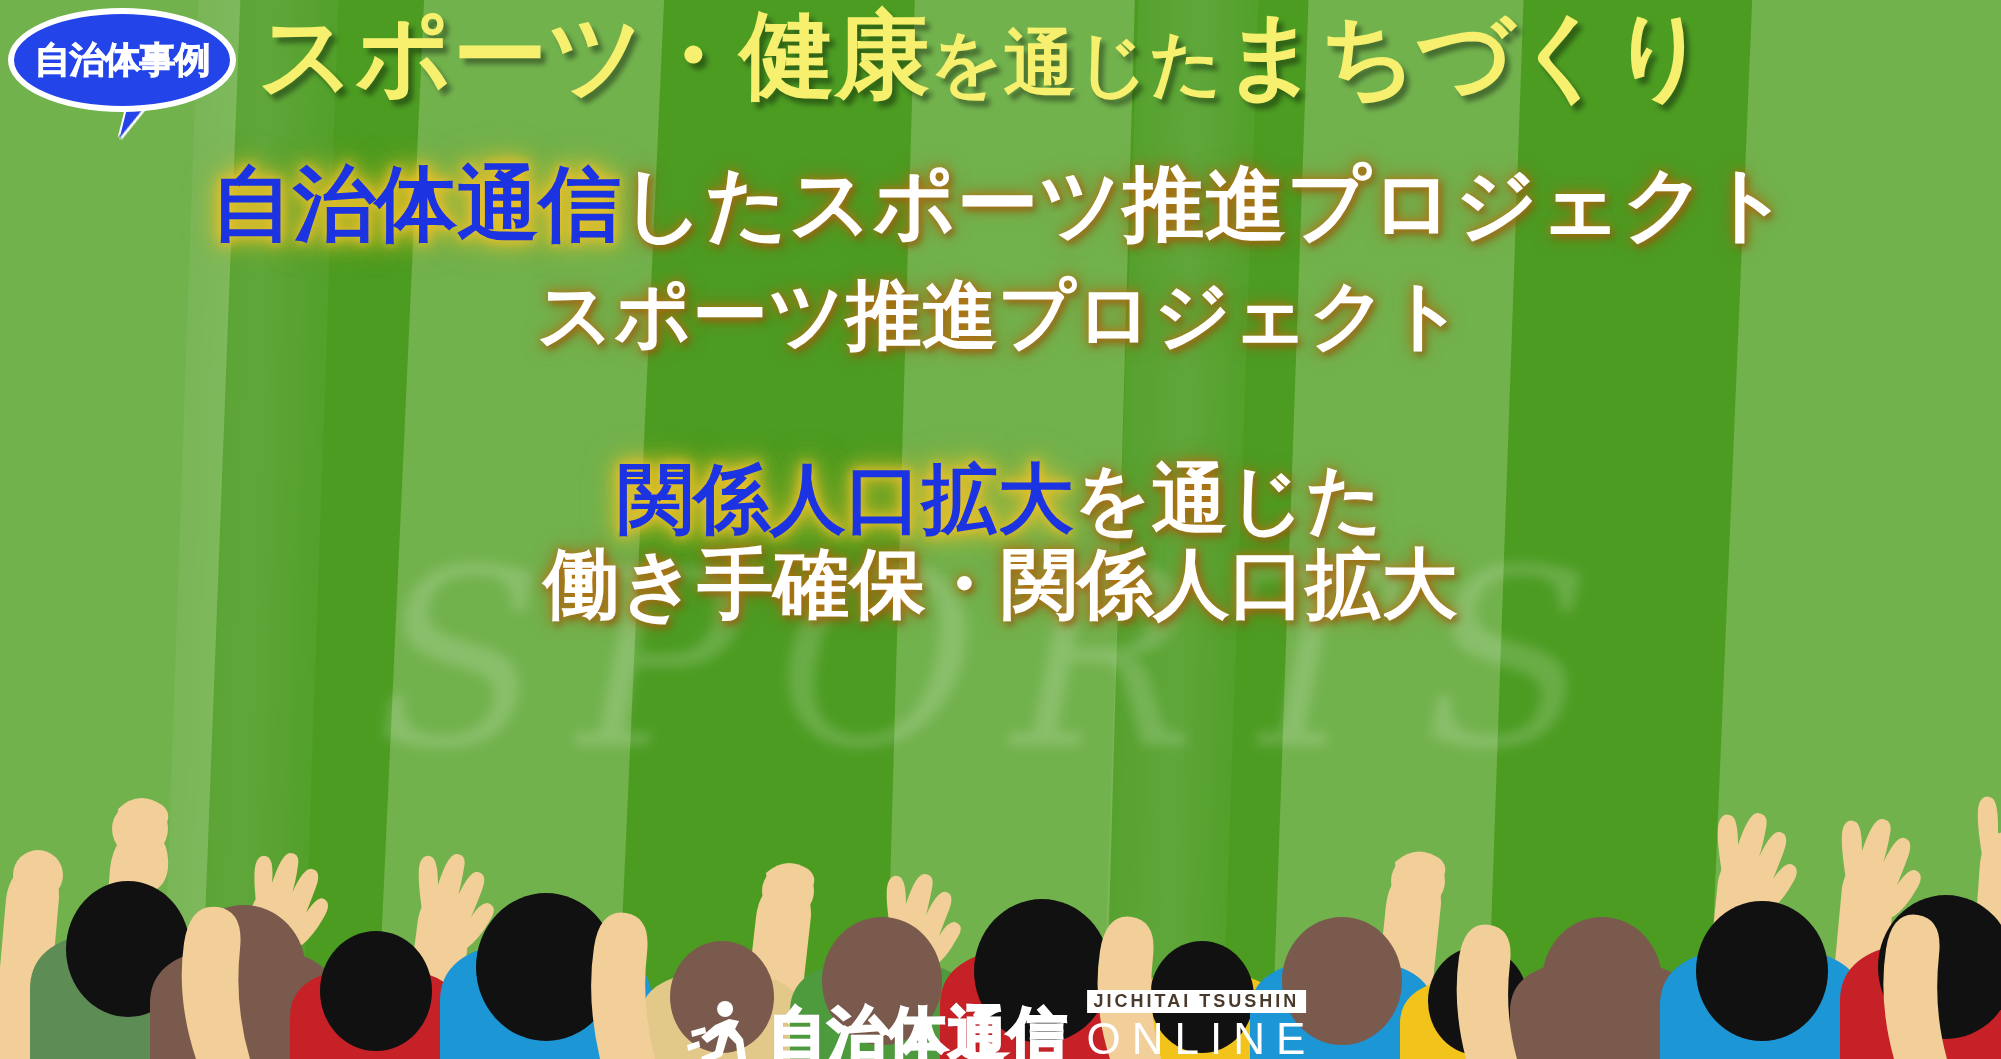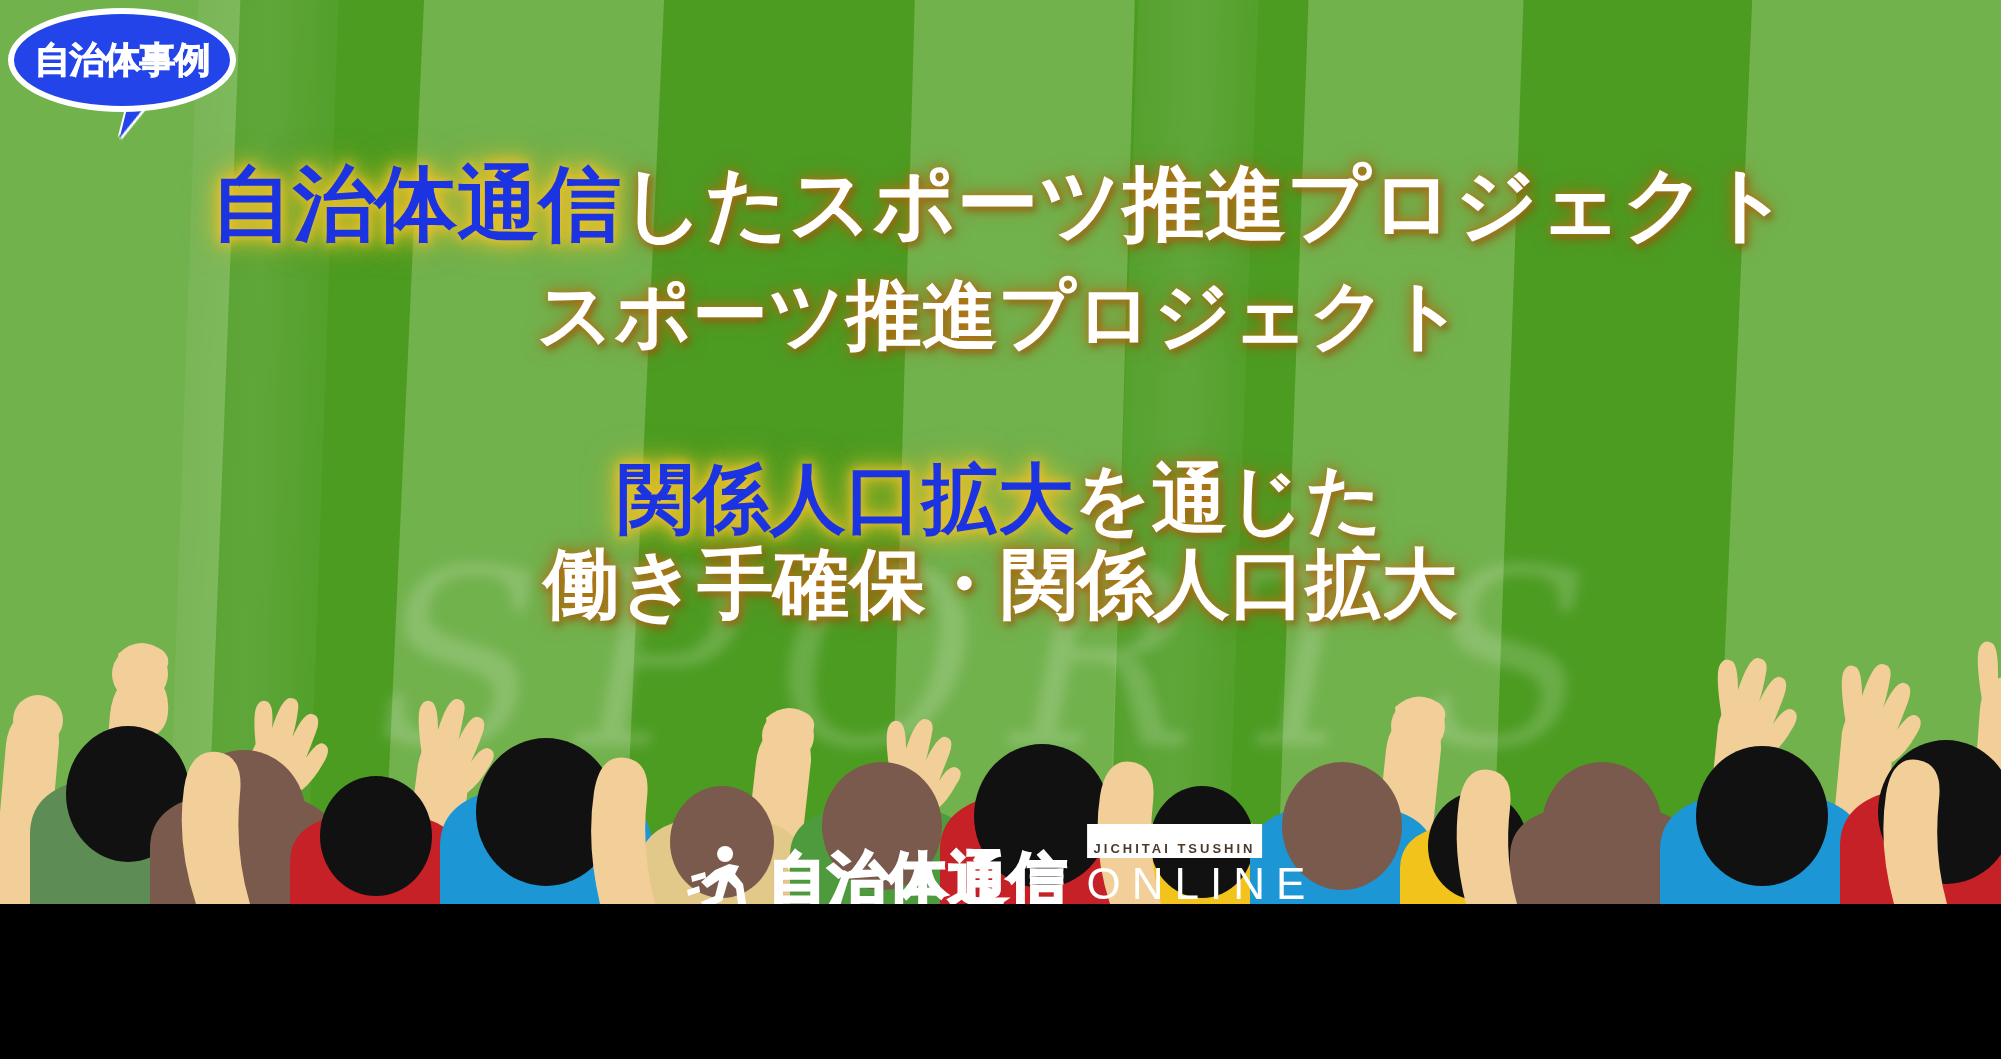--- a/index.html
+++ b/index.html
@@ -1,21 +1,21 @@
 <!DOCTYPE html>
 <html lang="ja"><head>
 <meta charset="utf-8">
 <title>スポーツ・健康を通じたまちづくり</title>
 <style>
   html,body{margin:0;padding:0;background:#000;}
   body{font-family:"Liberation Sans","DejaVu Sans",sans-serif;}
 
   #stage{
     position:relative;
-    width:2001px;height:904px;
+    width:2001px;height:1059px;
     overflow:hidden;
     background:#4C9C22;
   }
 
   
   .bg-base{position:absolute;inset:0;background:#4C9C22;}
   .beam{
     position:absolute;top:-40px;
     background:#72B24D;
     opacity:1;
@@ -147,24 +147,24 @@
     letter-spacing:2px;
     line-height:1;
     font-family:"DejaVu Sans","Liberation Sans",sans-serif;
     -webkit-text-stroke:3px #ffffff;
     text-shadow:0 0 3px rgba(0,0,0,.25);
   }
   #logo .right{display:flex;flex-direction:column;align-items:flex-start;gap:4px;padding-bottom:2px;}
   #logo .romaji{
     background:#ffffff;
     color:#4A3A2C;
-    font-size:13px;
+    font-size:18px;
     font-weight:bold;
     letter-spacing:3px;
-    padding:18px 7px 3px 7px;
+    padding:2px 7px 3px 7px;
     line-height:1;
     font-family:"Liberation Sans","DejaVu Sans",sans-serif;
   }
   #logo .online{
     color:#ffffff;
     font-size:44px;
     font-weight:400;
     letter-spacing:11px;
     line-height:1;
     font-family:"Liberation Sans","DejaVu Sans",sans-serif;
@@ -186,20 +186,23 @@
 
   <div class="watermark">SPORTS</div>
 
   <div id="badge">
     <div class="tail"></div>
     <div class="bubble">
       <span class="bubble-label">自治体事例</span>
     </div>
   </div>
 
+  <div id="headline">
+    <span class="big">スポーツ・健康</span><span class="small">を通じた</span><span class="big">まちづくり</span>
+  </div>
 
   <div id="block1" class="copy-block">
     <span class="copy-line">
       <span class="hl">自治体通信</span><span class="pl">したスポーツ推進プロジェクト</span>
     </span>
   </div>
 
   <div id="block2" class="copy-block">
     <span class="copy-line">
       <span class="pl">スポーツ推進プロジェクト</span>

